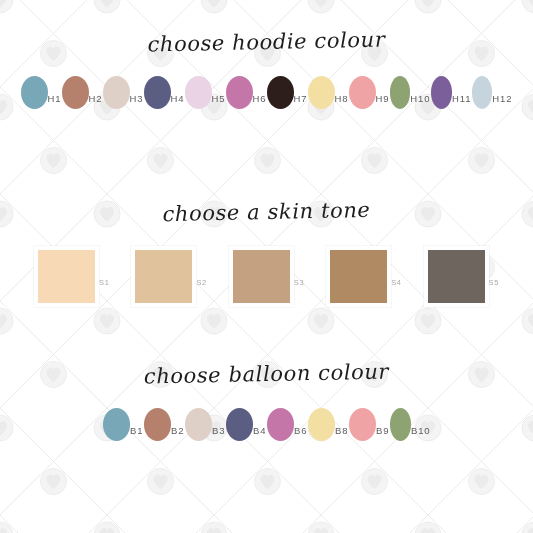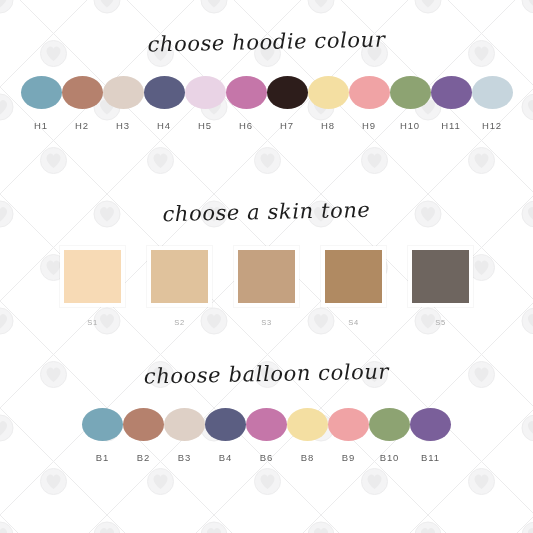--- a/index.html
+++ b/index.html
@@ -62,21 +62,21 @@
   .round-row {
     display: flex;
     justify-content: center;
     align-items: flex-start;
     gap: 0px;
     margin-top: 22px;
   }
   .round-cell {
     width: 41px;
     display: flex;
-    flex-direction: column;
+    flex-direction: row;
     align-items: center;
   }
   .round-dot {
     width: 41px;
     height: 33px;
     border-radius: 50%;
   }
   .round-label {
     margin-top: 11px;
     font-size: 9.5px;
@@ -88,21 +88,21 @@
   
   .square-row {
     display: flex;
     justify-content: center;
     align-items: flex-start;
     gap: 22px;
     margin-top: 22px;
   }
   .square-cell {
     display: flex;
-    flex-direction: column;
+    flex-direction: row;
     align-items: center;
   }
   .square-frame {
     width: 57px;
     height: 53px;
     background: #ffffff;
     padding: 4px;
     box-sizing: content-box;
     box-shadow: 0 0 0 1px rgba(0,0,0,0.03);
   }
@@ -366,21 +366,17 @@
             <div class="round-label">B8</div>
           </div>
           <div class="round-cell">
             <div class="round-dot" style="background: rgb(240, 163, 165);"></div>
             <div class="round-label">B9</div>
           </div>
           <div class="round-cell">
             <div class="round-dot" style="background: rgb(141, 163, 114);"></div>
             <div class="round-label">B10</div>
           </div>
-          <div class="round-cell">
-            <div class="round-dot" style="background: rgb(122, 95, 154);"></div>
-            <div class="round-label">B11</div>
-          </div>
         </div>
     </div>
 
   </div>
 </div>
 
 </body></html>

